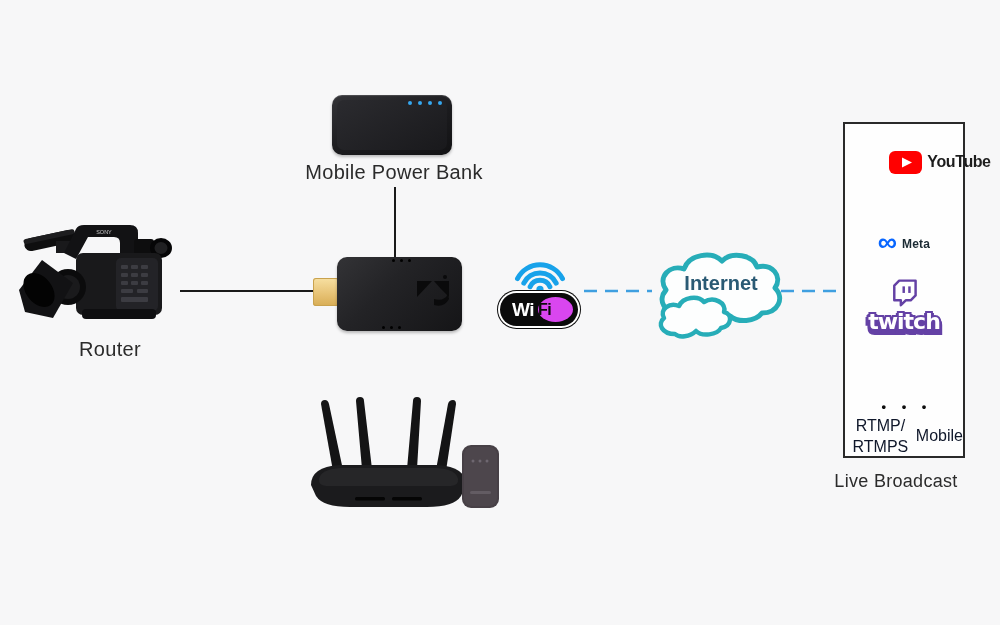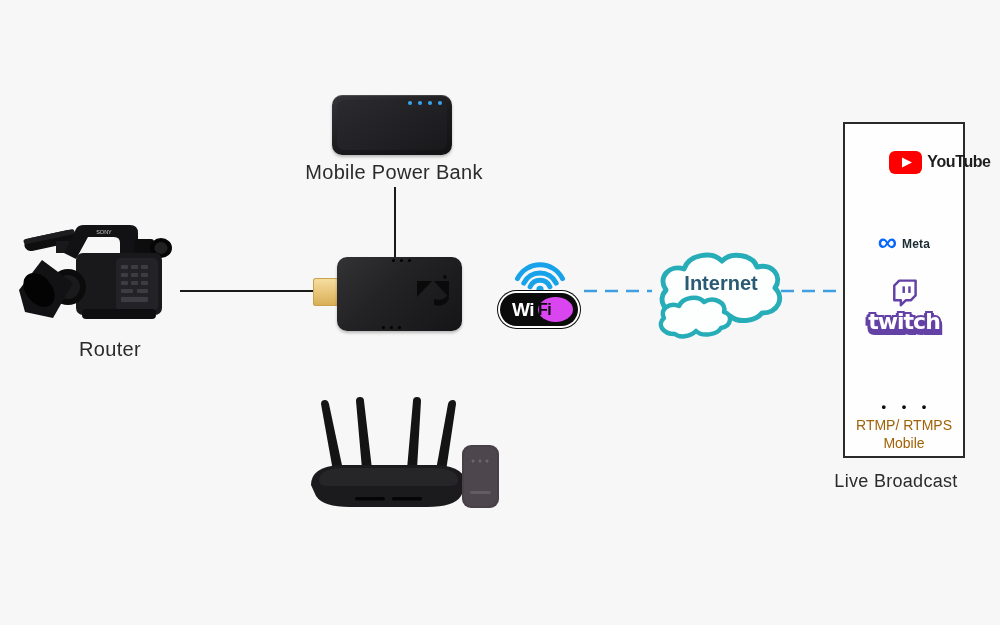--- a/index.html
+++ b/index.html
@@ -49,21 +49,21 @@
   .bbox{position:absolute;left:843px;top:122px;width:122px;height:336px;background:#fefefe;
         border:2px solid #2a2a2a;box-sizing:border-box;}
   .bbox .row{position:absolute;left:0;width:100%;display:flex;align-items:center;justify-content:center;}
   .yt-row{top:24px;height:28px;gap:5px;padding-left:36px;}
   .yt-text{font-size:16px;font-weight:bold;color:#1d1d1d;letter-spacing:-.4px;}
   .meta-row{top:106px;height:28px;gap:5px;}
   .meta-inf{font-size:27px;line-height:22px;color:#0866ff;font-weight:bold;position:relative;top:-2px;}
   .meta-text{font-size:12px;font-weight:600;color:#1b2a33;letter-spacing:.2px;}
   .twitch-wrap{top:152px;height:66px;}
   .dots{top:274px;height:16px;font-size:13px;font-weight:bold;color:#0d0d0d;letter-spacing:6px;text-indent:6px;}
-  .rtmp{top:292px;flex-direction:column;line-height:1.3;font-size:14px;color:#a16207;text-align:center;}
+  .rtmp{top:292px;line-height:1.3;font-size:16px;color:#0f172a;text-align:center;}
 
   .lbl-camera{left:30px;top:338px;width:160px;}
   .lbl-powerbank{left:294px;top:161px;width:200px;}
   .lbl-router{left:297px;top:519px;width:210px;}
   .lbl-broadcast{left:816px;top:471px;width:160px;font-size:18px;}
 
   .camera-svg{position:absolute;left:18px;top:213px;}
   .router-svg{position:absolute;left:295px;top:395px;}
 </style>
 </head>

